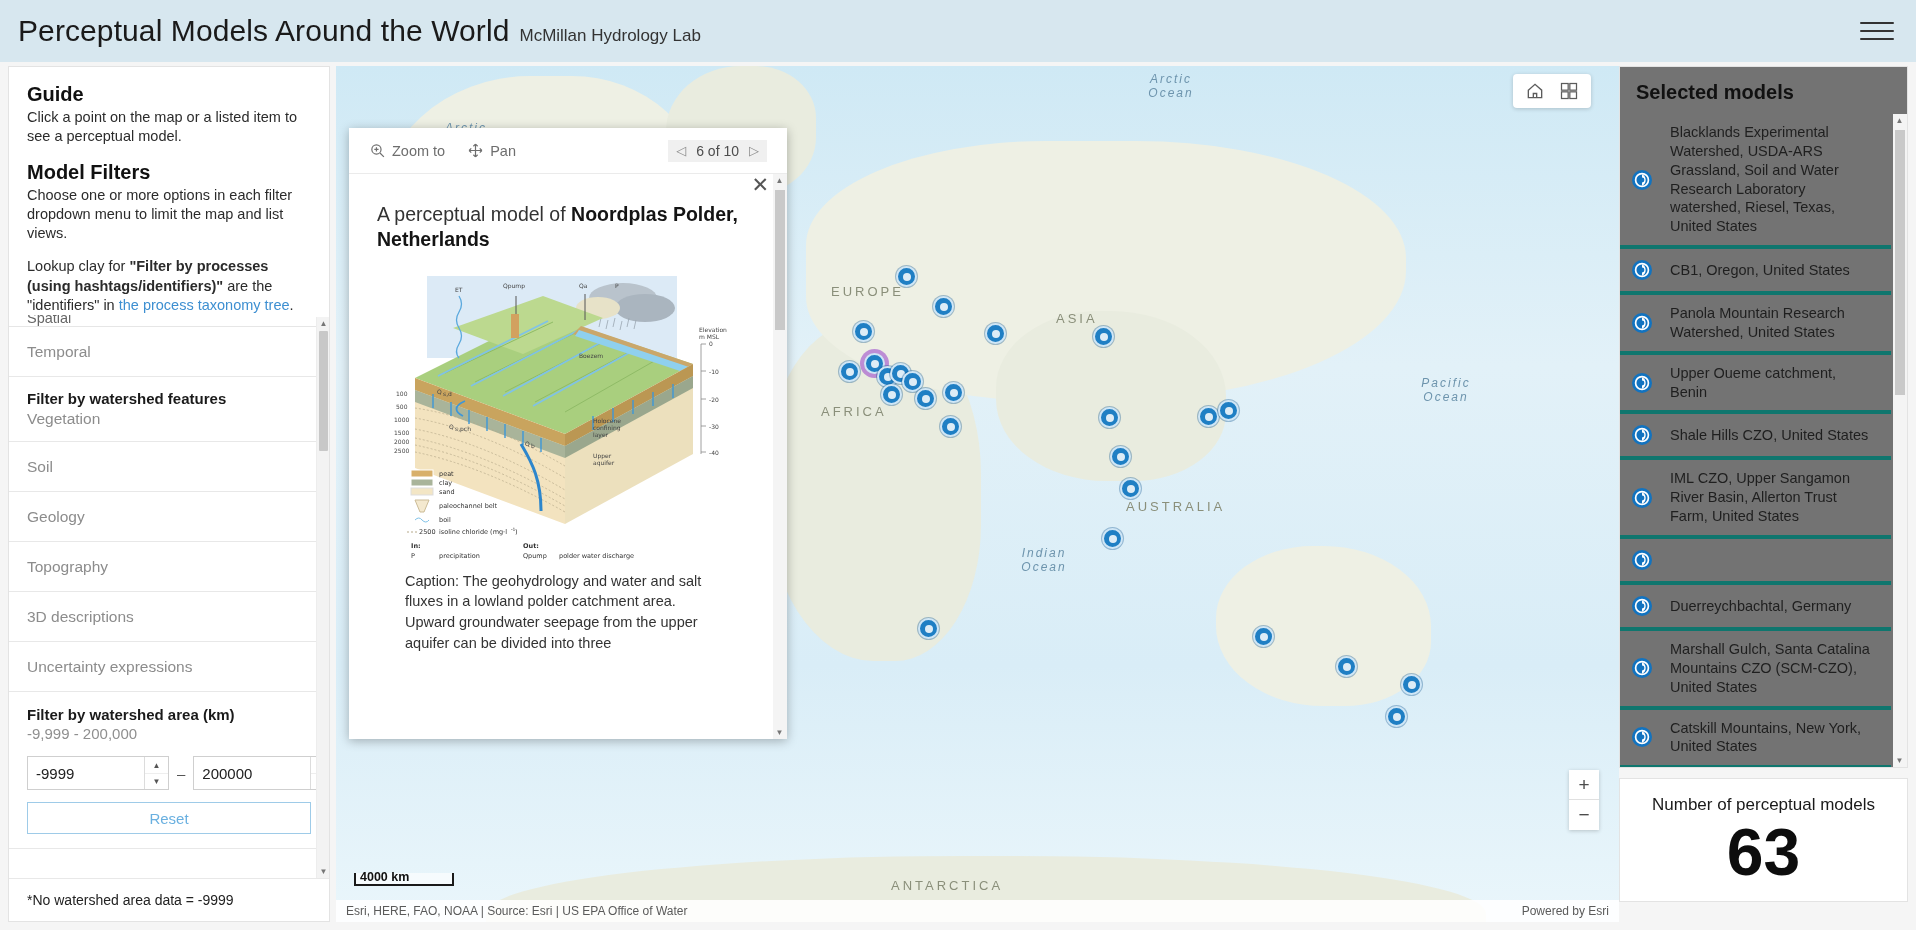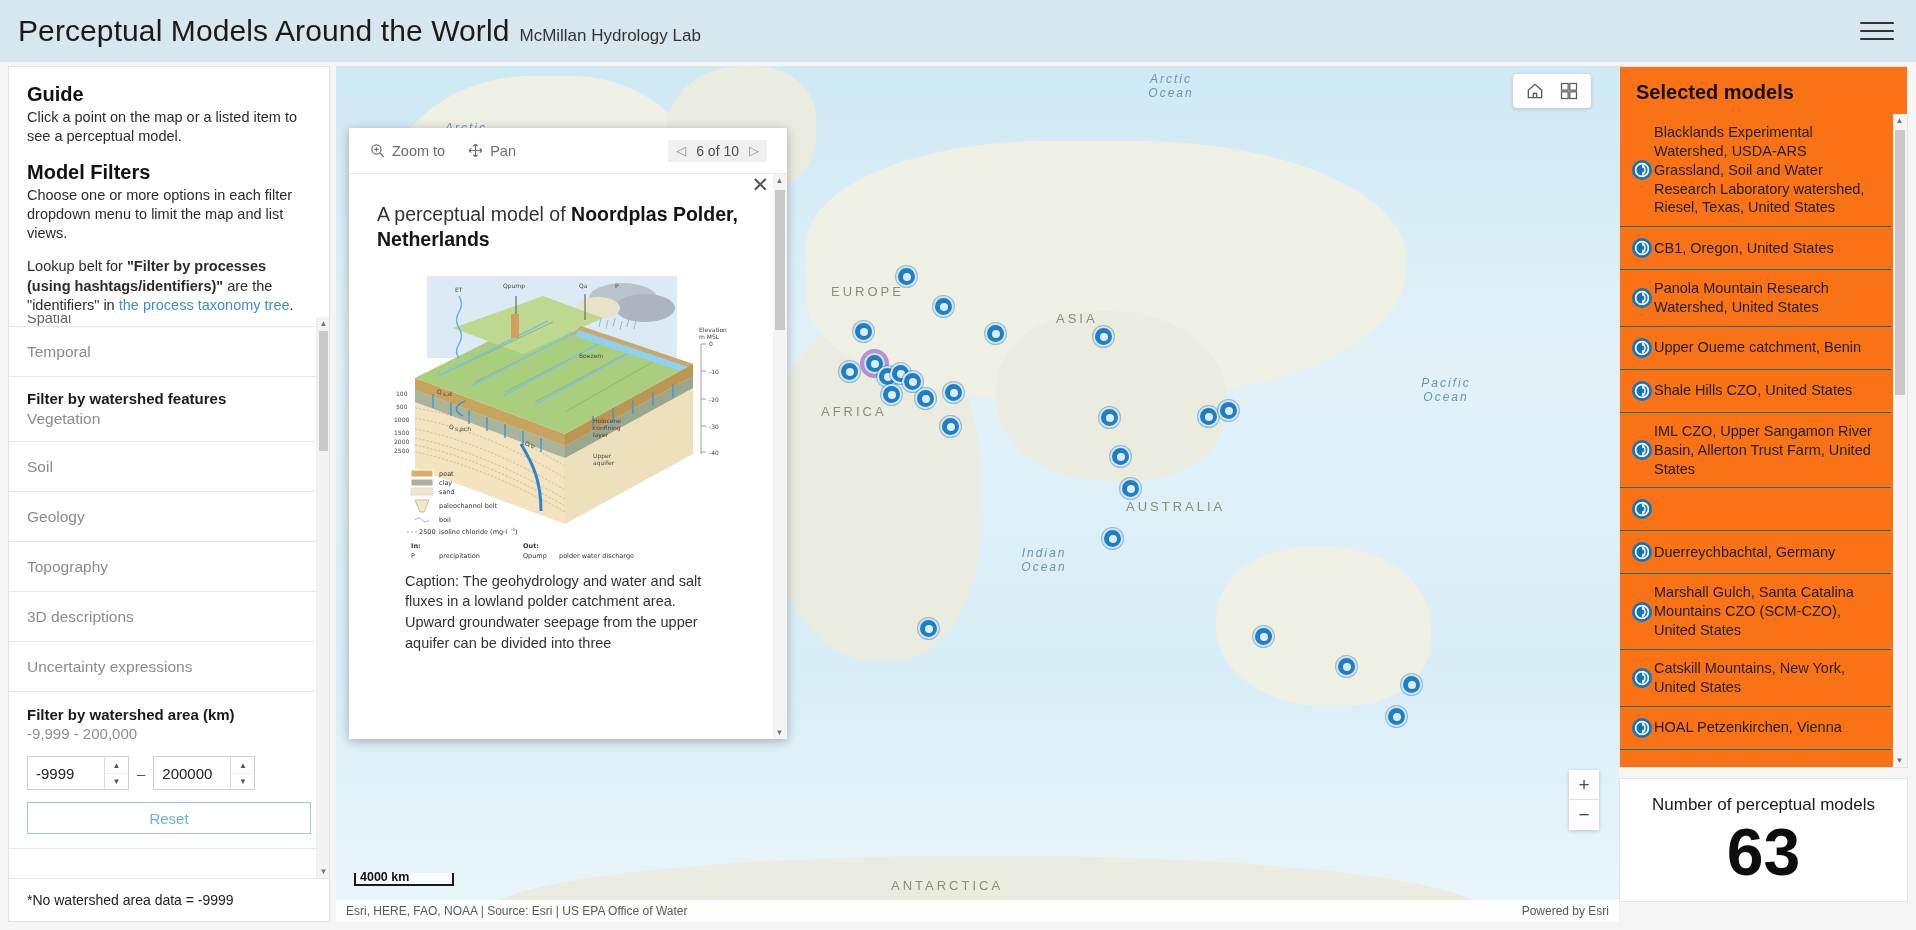--- a/index.html
+++ b/index.html
@@ -46,21 +46,21 @@
     display: flex; flex-direction: column; justify-content: center; cursor: pointer;
   }
   .filter-label { font-size: 15px; font-weight: 700; color: #1a1a1a; margin-bottom: 3px; }
   .filter-value { font-size: 15.5px; color: #8c8c8c; }
 
   
   #area-filter { padding: 14px 18px 14px 18px; border-bottom: 1px solid #e8e8e8; }
   #area-title { font-size: 15px; font-weight: 700; color: #1a1a1a; }
   #area-range { font-size: 15px; color: #8f8f8f; margin-top: 2px; margin-bottom: 14px; }
   #area-inputs { display: flex; align-items: center; gap: 8px; }
-  .num-box { display: flex; border: 1px solid #cfcfcf; height: 34px; background: #fff; }
+  .num-box { display: flex; border: 1px solid #cfcfcf; height: 34px; background: #fff; gap: 40px; }
   .num-box input {
     border: 0; outline: none; width: 76px; padding: 0 8px; font-size: 15px;
     color: #222; font-family: "Liberation Sans", sans-serif; background: transparent;
   }
   .spinner { width: 24px; border-left: 1px solid #dcdcdc; display: flex; flex-direction: column; }
   .spinner span {
     flex: 1; display: flex; align-items: center; justify-content: center;
     font-size: 8px; color: #555; cursor: pointer;
   }
   .spinner span:first-child { border-bottom: 1px solid #eee; }
@@ -185,29 +185,29 @@
   }
   #popup-sb-thumb {
     position: absolute; left: 2px; top: 16px; width: 10px; height: 140px; background: #c9c9c9;
   }
   #popup-sb-up { position: absolute; top: 0; left: 0; }
   #popup-sb-down { position: absolute; bottom: 0; left: 0; }
 
   
   #right-panel { position: absolute; right: 8px; top: 66px; width: 289px; }
   #selected-card {
-    background: #f97316; border: 1px solid #e3e3e3; height: 702px;
+    background: #737373; border: 1px solid #e3e3e3; height: 702px;
     display: flex; flex-direction: column;
   }
   #selected-title { font-size: 20px; font-weight: 700; padding: 14px 16px 10px 16px; color: #111; }
   #models-list-wrap { flex: 1; position: relative; overflow: hidden; }
   #models-list { position: absolute; inset: 0 16px 0 0; }
   .model-row {
-    display: flex; align-items: center; gap: 0; padding: 9px 14px 9px 10px;
-    border-bottom: 1px solid #0f766e; cursor: pointer;
+    display: flex; align-items: center; gap: 16px; padding: 9px 14px 9px 10px;
+    border-bottom: 4px solid #0f766e; cursor: pointer;
   }
   .model-icon { width: 24px; height: 24px; flex: 0 0 24px; }
   .model-name { font-size: 14.5px; color: #1f1f1f; line-height: 1.30; }
   #models-scrollbar {
     position: absolute; right: 0; top: 0; bottom: 0; width: 14px; background: #f4f4f4;
   }
   #models-sb-thumb {
     position: absolute; left: 2px; top: 16px; width: 10px; height: 265px; background: #c9c9c9;
   }
   #count-card {
@@ -236,21 +236,21 @@
   <div id="left-scroll">
 
     <div id="guide-block">
       <div class="h-title">Guide</div>
       <div class="body-text">Click a point on the map or a listed item to see a perceptual model.</div>
       <div class="gap"></div>
       <div class="h-title">Model Filters</div>
       <div class="body-text">Choose one or more options in each filter dropdown menu to limit the map and list views.</div>
       <div class="gap"></div>
       <div class="body-text">
-        <span>Lookup belt for </span><span class="b">"Filter by processes (using hashtags/identifiers)"</span><span> are the "identifiers" in </span><a href="#" class="link">the process taxonomy tree</a><span>.</span>
+        <span>Lookup clay for </span><span class="b">"Filter by processes (using hashtags/identifiers)"</span><span> are the "identifiers" in </span><a href="#" class="link">the process taxonomy tree</a><span>.</span>
       </div>
       <div id="clipped-word">Spatial</div>
     </div>
 
     <div id="filter-list">
       <div class="filter-row">
         <div class="filter-value">Temporal</div>
       </div>
       <div class="filter-row">
         <div class="filter-label">Filter by watershed features</div>

